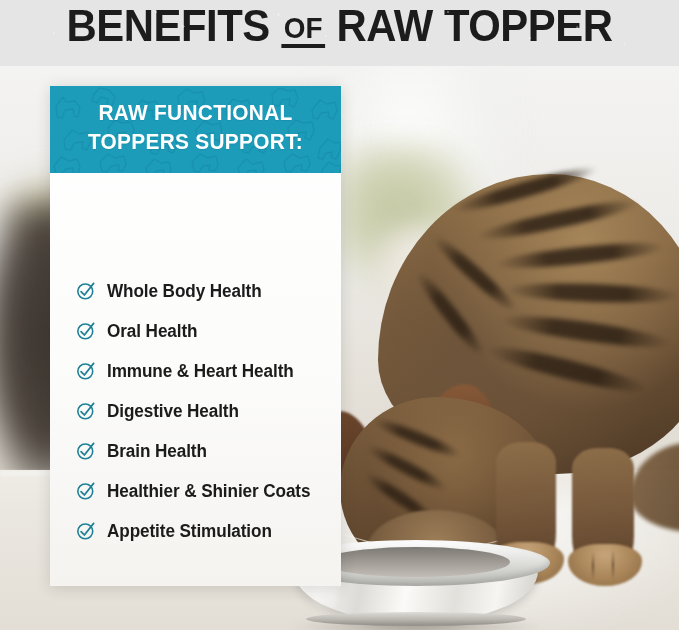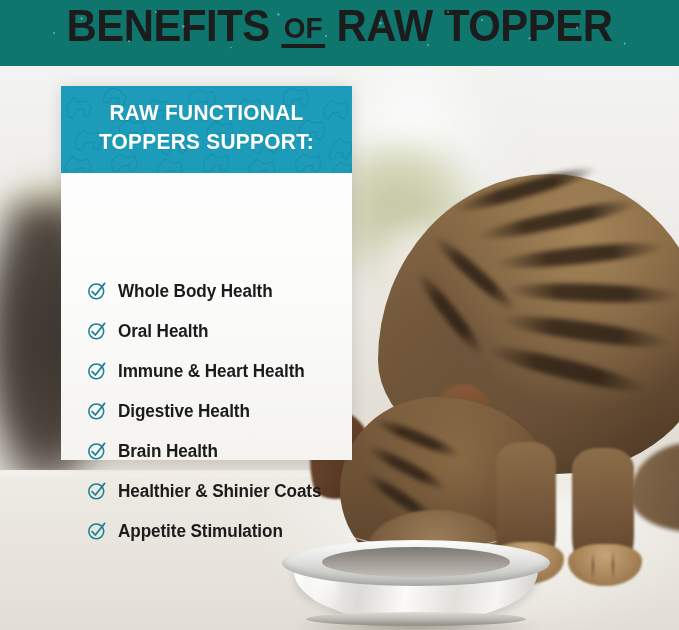--- a/index.html
+++ b/index.html
@@ -10,21 +10,21 @@
   #stage{
     position:relative;
     width:679px;height:630px;
     overflow:hidden;
     background:#ffffff;
   }
 
   
   .title-bar{
     position:absolute;left:0;top:0;width:679px;height:66px;
-    background:#0f766e;z-index:40;
+    background:#e5e5e5;z-index:40;
   }
   .title-text{
     position:absolute;left:0;top:2px;width:679px;
     text-align:center;
     font-family:"Liberation Sans", sans-serif;
     font-weight:bold;
     font-size:45px;
     line-height:48px;
     letter-spacing:-0.5px;
     color:#1c1c1c;
@@ -244,21 +244,21 @@
   }
   .bowl-reflect{
     position:absolute;left:30px;top:86px;width:210px;height:26px;
     border-radius:50%;
     background:radial-gradient(ellipse at 50% 20%, rgba(170,162,150,.35) 0%, rgba(170,162,150,0) 75%);
     filter:blur(4px);
   }
 
   
   .card{
-    position:absolute;left:61px;top:86px;width:291px;height:374px;
+    position:absolute;left:50px;top:86px;width:291px;height:500px;
     background:linear-gradient(180deg,#ffffff 0%, #fcfcfb 55%, #f4f3f0 100%);
     box-shadow:0 2px 14px rgba(40,36,30,.16);
     z-index:25;
   }
   .card-header{
     position:relative;
     width:291px;height:87px;
     background:#1d9cba;
     overflow:hidden;
   }

